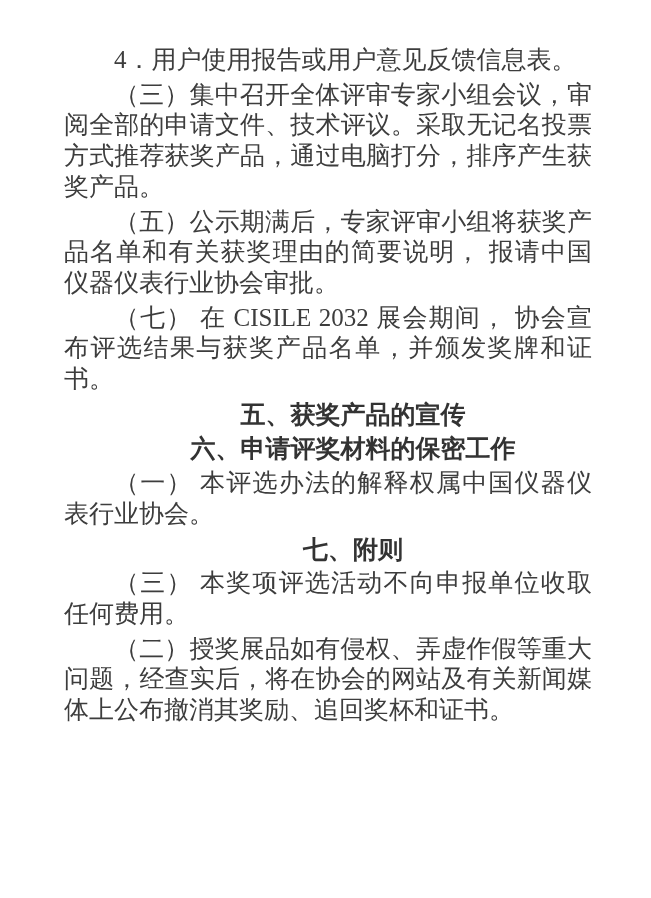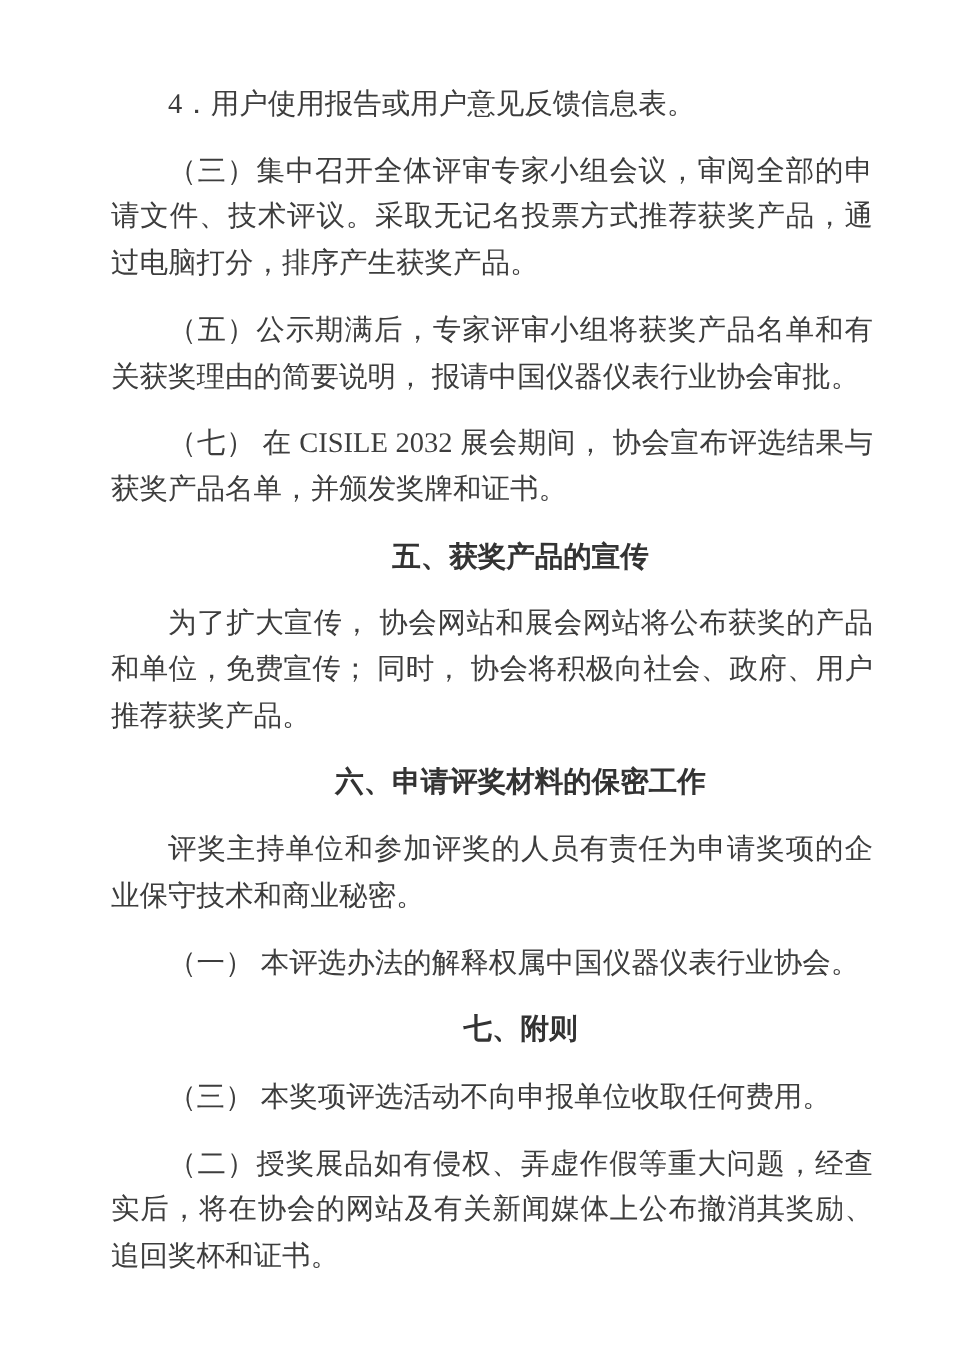--- a/index.html
+++ b/index.html
@@ -14,24 +14,24 @@
     background: #ffffff;
     overflow: hidden;
   }
   .doc-content {
     position: absolute;
     left: 60px;
     top: 41px;
     width: 536px;
   }
   .para {
-    margin: 14px;
+    margin: 4px;
     padding: 0;
     font-family: "Liberation Serif", "DejaVu Serif", serif;
-    font-size: 19px;
+    font-size: 25px;
     line-height: 30.7px;
     color: #3d3d3d;
     text-align: justify;
     text-indent: 2em;
     word-break: normal;
     overflow-wrap: break-word;
   }
   .para.heading {
     font-family: "Liberation Sans", "DejaVu Sans", sans-serif;
     font-weight: bold;
@@ -42,21 +42,19 @@
 </head>
 <body>
 
 <div class="page">
   <div class="doc-content" id="doc-content">
       <p class="para">4．用户使用报告或用户意见反馈信息表。</p>
       <p class="para">（三）集中召开全体评审专家小组会议，审阅全部的申请文件、技术评议。采取无记名投票方式推荐获奖产品，通过电脑打分，排序产生获奖产品。</p>
       <p class="para">（五）公示期满后，专家评审小组将获奖产品名单和有关获奖理由的简要说明， 报请中国仪器仪表行业协会审批。</p>
       <p class="para">（七） 在 CISILE 2032 展会期间， 协会宣布评选结果与获奖产品名单，并颁发奖牌和证书。</p>
       <p class="para heading">五、获奖产品的宣传</p>
-      <p class="para">为了扩大宣传， 协会网站和展会网站将公布获奖的产品和单位，免费宣传； 同时， 协会将积极向社会、政府、用户推荐获奖产品。</p>
       <p class="para heading">六、申请评奖材料的保密工作</p>
-      <p class="para">评奖主持单位和参加评奖的人员有责任为申请奖项的企业保守技术和商业秘密。</p>
       <p class="para">（一） 本评选办法的解释权属中国仪器仪表行业协会。</p>
       <p class="para heading">七、附则</p>
       <p class="para">（三） 本奖项评选活动不向申报单位收取任何费用。</p>
       <p class="para">（二）授奖展品如有侵权、弄虚作假等重大问题，经查实后，将在协会的网站及有关新闻媒体上公布撤消其奖励、追回奖杯和证书。</p>
     </div>
 </div>
 
 </body></html>

